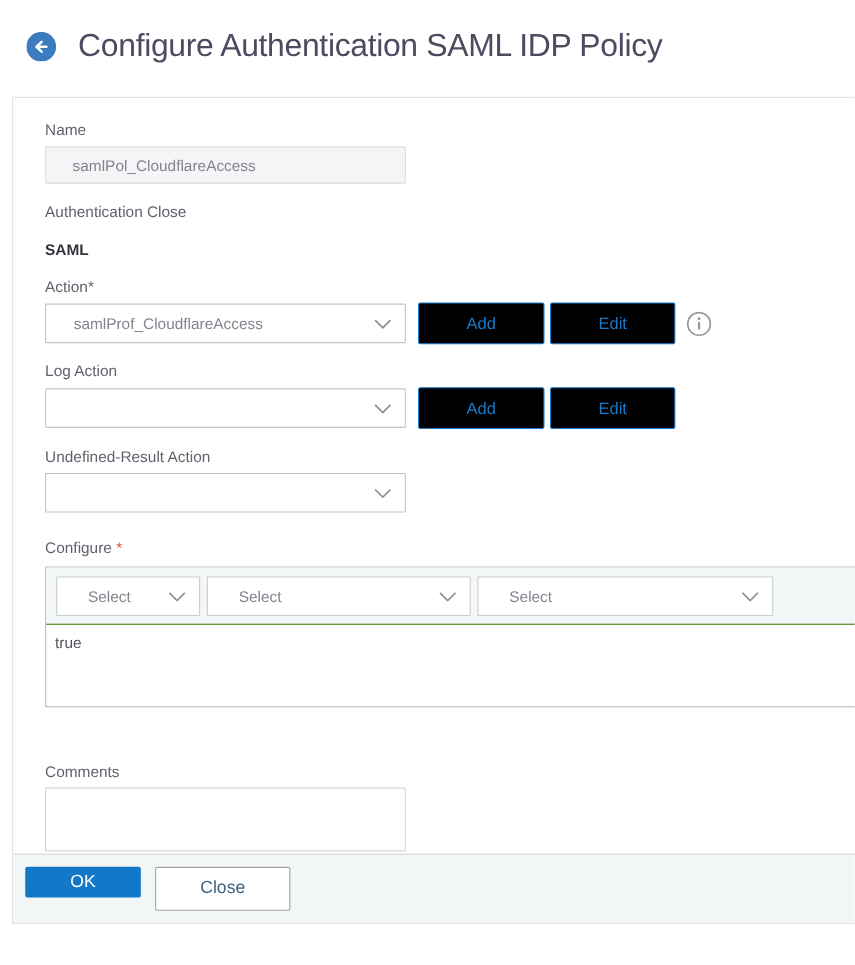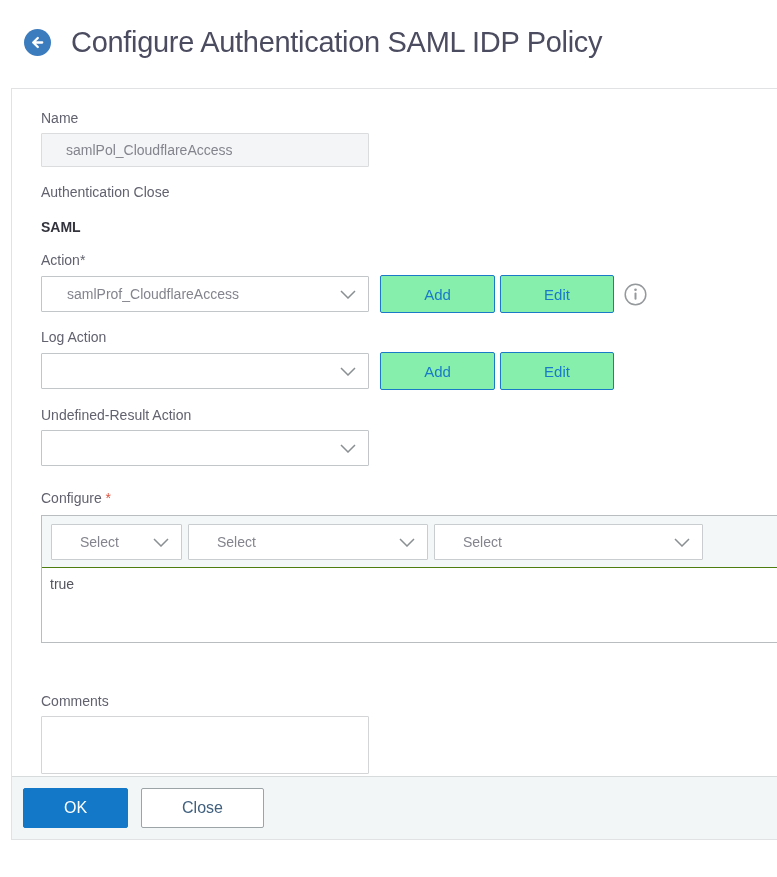--- a/index.html
+++ b/index.html
@@ -29,21 +29,21 @@
   
   .select{
     position:relative;height:36px;box-sizing:border-box;border:1px solid #c2c6c8;background:#fff;
     display:flex;align-items:center;font-size:14px;color:#84848e;border-radius:1px;cursor:pointer;
   }
   .select .chev{position:absolute;right:12px;top:50%;margin-top:-4px;}
   .select-main{width:328px;padding-left:25px;}
   .control-row{display:flex;align-items:center;margin-top:7px;}
   .btn{font-family:inherit;cursor:pointer;border-radius:2px;}
   .btn-outline-blue{
-    width:115px;height:38px;background:#86efac;border:1px solid #1a7ac8;color:#1a7ac8;font-size:15px;
+    width:115px;height:38px;background:#000000;border:1px solid #1a7ac8;color:#1a7ac8;font-size:15px;
   }
   .btn-add{margin-left:11px;}
   .btn-edit{width:114px;margin-left:5px;}
   .info-icon{margin-left:10px;flex:0 0 auto;cursor:pointer;display:block;}
   
   .required{color:#e0523f;}
   .expr-box{margin-top:9px;margin-right:-31px;border:1px solid #b9bdbf;background:#fff;}
   .expr-toolbar{
     background:#f4f7f7;border-bottom:1px solid #4d7c0f;height:52px;box-sizing:border-box;
     display:flex;align-items:flex-start;padding:8px 0 0 9px;
@@ -55,21 +55,21 @@
   .expr-text{height:74px;box-sizing:border-box;padding:8px 0 0 8px;font-size:14px;color:#55555f;cursor:text;}
   
   .textarea{
     width:328px;height:58px;box-sizing:border-box;border:1px solid #d3d5d6;background:#fff;cursor:text;border-radius:1px;
   }
   
   .footer{
     height:63px;box-sizing:border-box;background:#f3f6f6;border-top:1px solid #d7dbdb;
     display:flex;align-items:flex-start;padding:11px 0 0 11px;gap:13px;
   }
-  .btn-primary{width:105px;height:40px;background:#1478c8;border:1px solid #1478c8;color:#fff;font-size:16px;}
+  .btn-primary{width:105px;height:28px;background:#1478c8;border:1px solid #1478c8;color:#fff;font-size:16px;}
   .btn-secondary{width:123px;height:40px;background:#fff;border:1px solid #9ca4a7;color:#40607e;font-size:16px;}
 </style>
 </head>
 <body>
 
 <div>
 
   <div class="header">
     <svg class="back-btn" viewBox="0 0 27 27">
       <circle cx="13.5" cy="13.5" r="13.5" fill="#3b7cbe"></circle>

